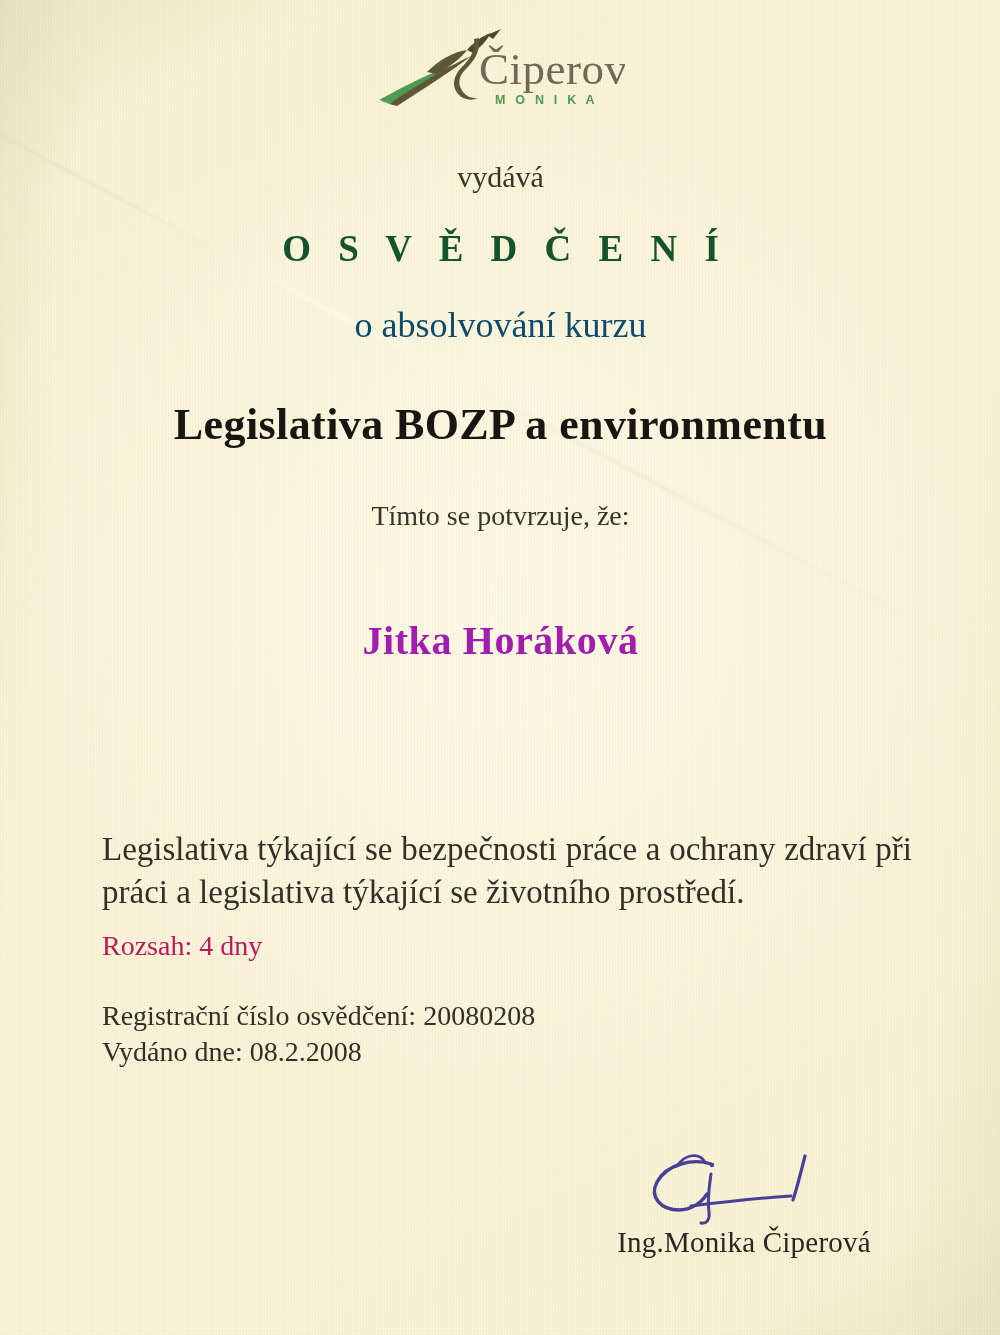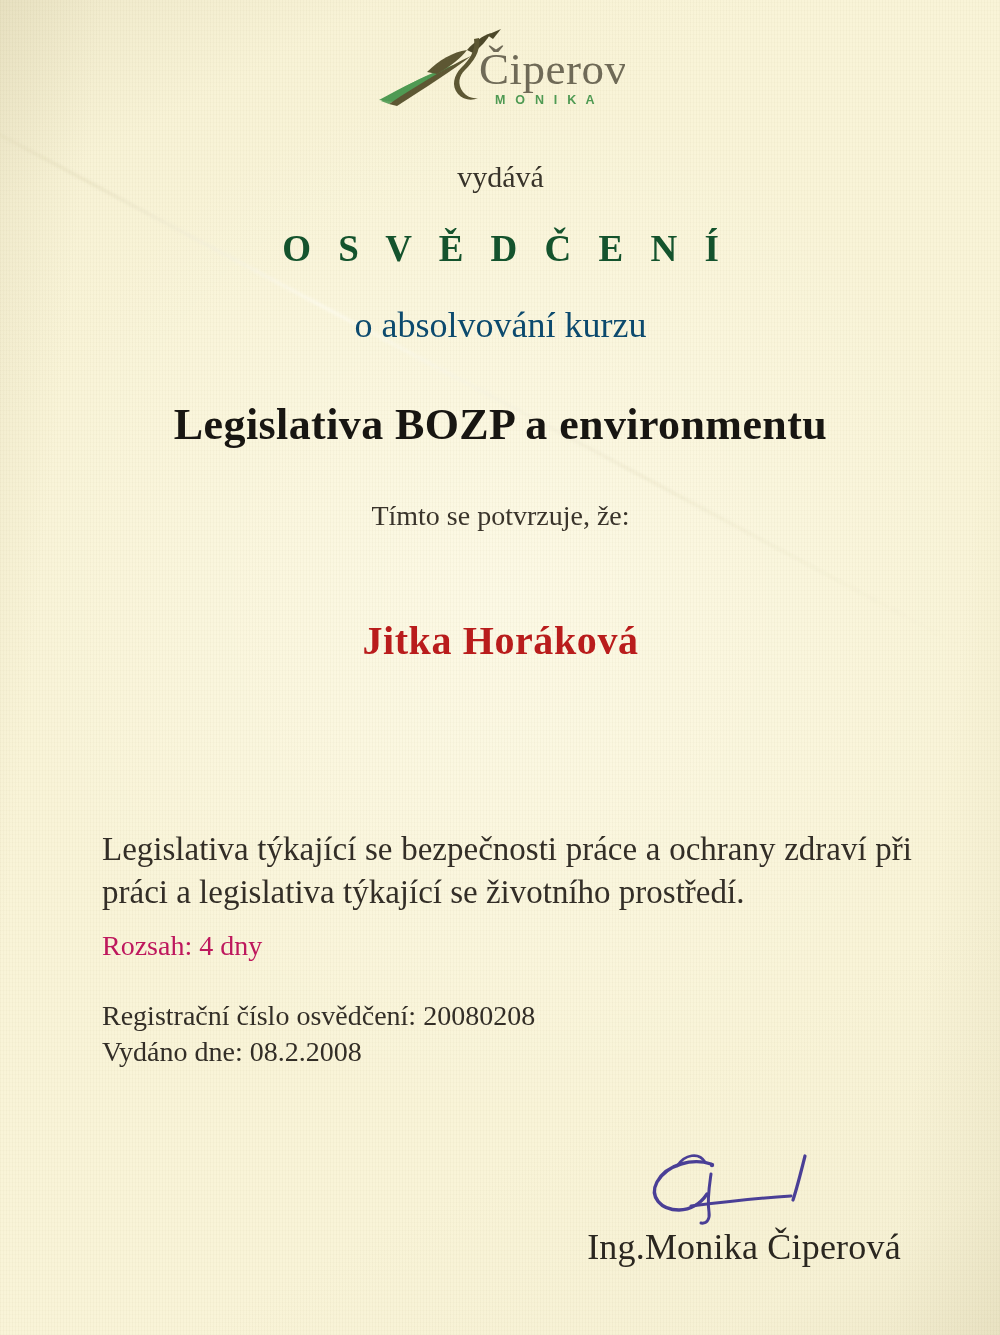--- a/index.html
+++ b/index.html
@@ -134,21 +134,21 @@
   .t-confirm {
     top: 500px;
     font-size: 28px;
     color: #3a342b;
   }
   .t-name {
     top: 618px;
     font-size: 40px;
     font-weight: bold;
     letter-spacing: 0.6px;
-    color: #b91c1c;
+    color: #a21caf;
   }
   .t-areas {
     top: 696px;
     font-size: 29px;
     color: #36312a;
   }
 
   
   .body-block {
     position: absolute;
@@ -189,21 +189,21 @@
     width: 320px;
     text-align: center;
   }
   .sig-ink {
     position: relative;
     height: 92px;
     margin-bottom: -6px;
   }
   .sig-ink svg { display: block; margin: 0 auto; }
   .sig-name {
-    font-size: 36px;
+    font-size: 29px;
     color: #2b2720;
     letter-spacing: 0.2px;
     white-space: nowrap;
   }
 </style>
 </head>
 <body>
 
 <div class="page">
 

